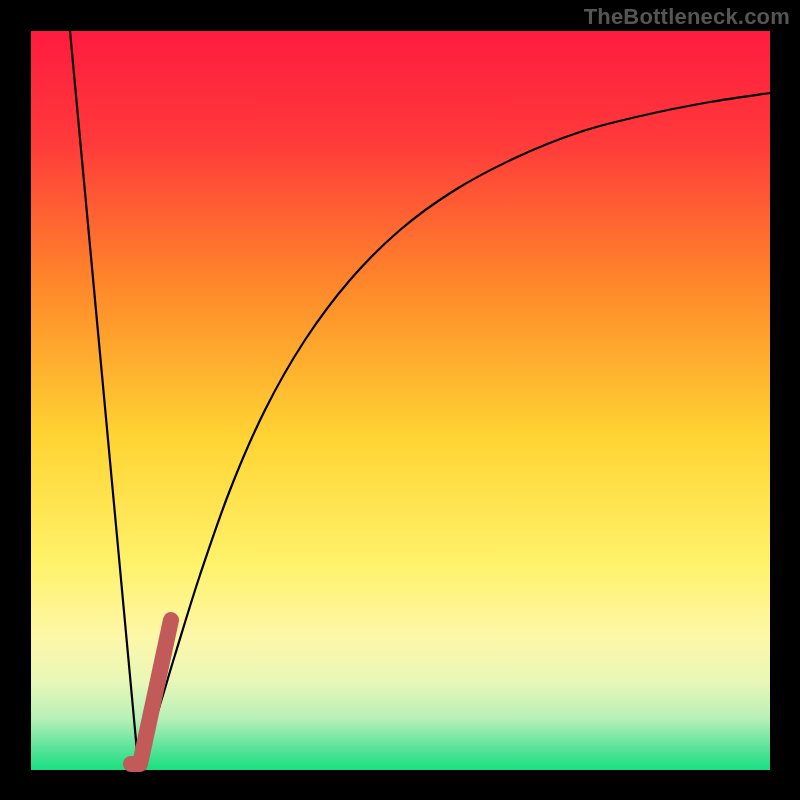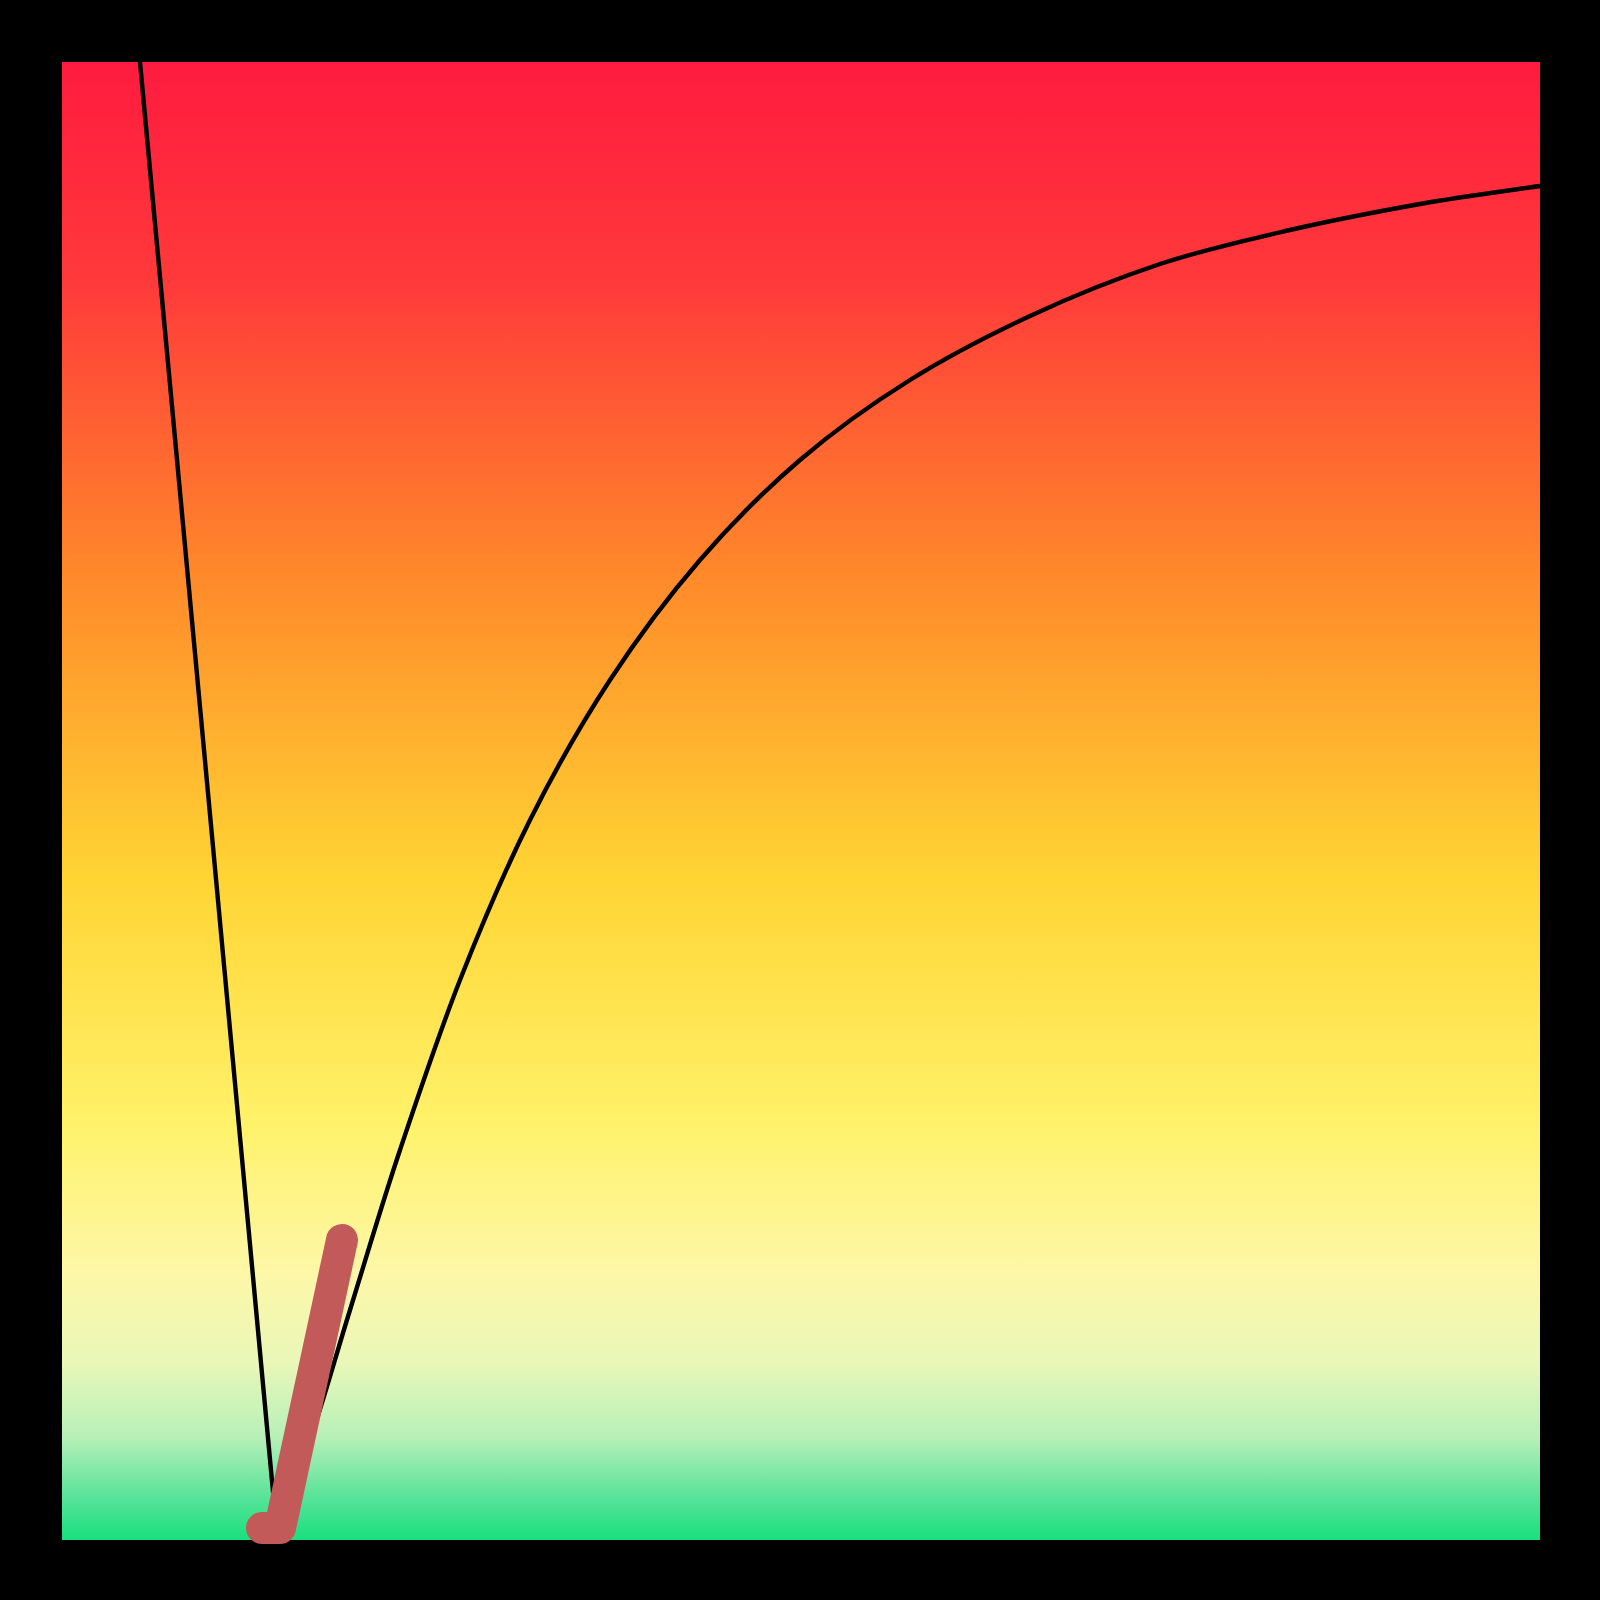--- a/index.html
+++ b/index.html
@@ -49,13 +49,14 @@
           <stop offset="93%" stop-color="#b8f0b8"></stop>
           <stop offset="97%" stop-color="#5be39a"></stop>
           <stop offset="100%" stop-color="#18e07e"></stop>
         </linearGradient>
   </defs>
   <rect fill="url(#bg-grad)" x="31" y="31" width="739" height="739"></rect>
   <path fill="none" d="M 70 31 L 138 762  C 140.8 755.0, 148.8 737.8, 155 720 C 161.2 702.2, 167.5 679.2, 175 655 C 182.5 630.8, 190.8 602.5, 200 575 C 209.2 547.5, 219.2 517.5, 230 490 C 240.8 462.5, 252.5 435.0, 265 410 C 277.5 385.0, 290.8 361.7, 305 340 C 319.2 318.3, 334.2 298.3, 350 280 C 365.8 261.7, 382.5 245.0, 400 230 C 417.5 215.0, 435.8 202.0, 455 190 C 474.2 178.0, 494.2 167.7, 515 158 C 535.8 148.3, 558.3 139.2, 580 132 C 601.7 124.8, 623.3 120.0, 645 115 C 666.7 110.0, 689.2 105.7, 710 102 C 730.8 98.3, 760.0 94.5, 770 93" stroke="#000000" stroke-width="2.2"></path>
   <path fill="none" d="M 131 764 L 140 764 L 171 620" stroke="#c25a5a" stroke-width="16" stroke-linecap="round" stroke-linejoin="round"></path>
 </svg>
 
+<div class="watermark">TheBottleneck.com</div>
 </div>
 
 </body></html>

